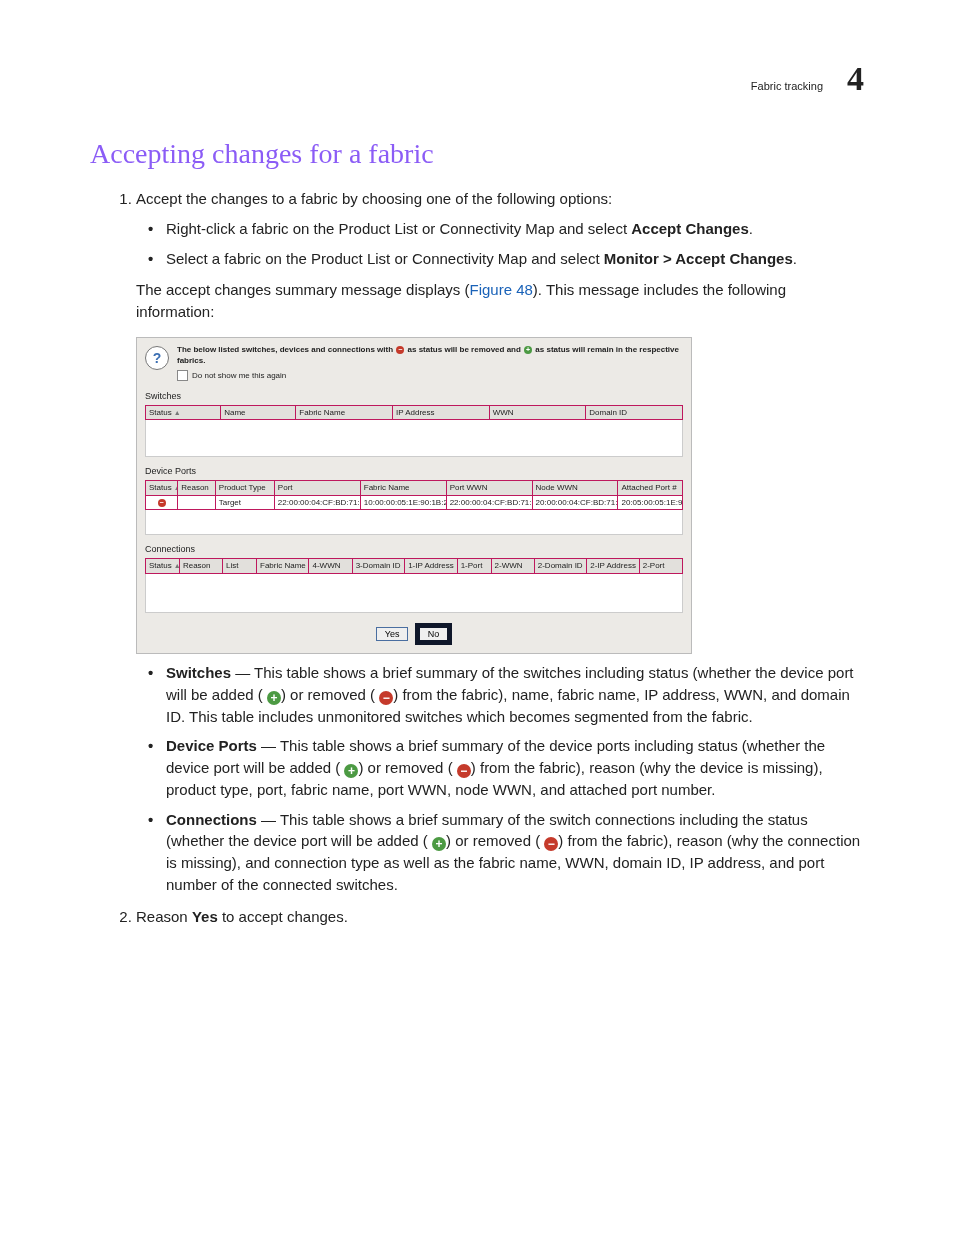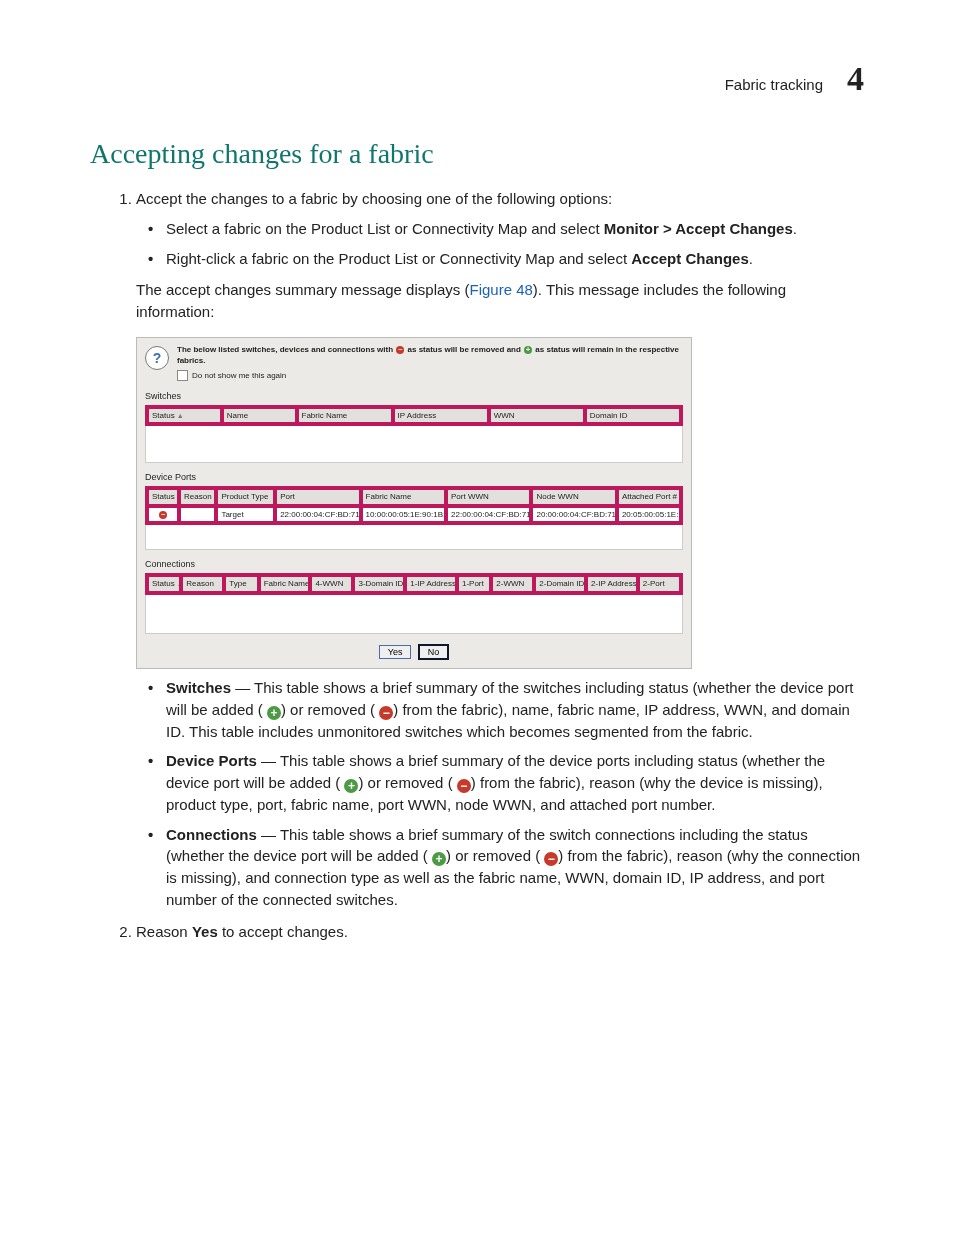--- a/index.html
+++ b/index.html
@@ -15,33 +15,33 @@
     padding: 60px 90px 60px 90px;
   }
   .header {
     display: flex;
     justify-content: flex-end;
     align-items: baseline;
     gap: 24px;
     margin-bottom: 40px;
   }
   .header .title {
-    font-size: 15px;
+    font-size: 11px;
   }
   .header .chapnum {
     font-size: 34px;
     font-family: Georgia, 'Times New Roman', serif;
     font-weight: 600;
   }
   h1 {
     font-family: Georgia, 'Times New Roman', serif;
     font-weight: 400;
     font-size: 28px;
     margin: 0 0 18px 0;
-    color: #0f766e;
+    color: #8b5cf6;
   }
   .body {
     font-size: 15px;
     line-height: 1.45;
     padding-left: 26px;
   }
   ol.steps {
     list-style: decimal;
     padding-left: 20px;
     margin: 0 0 14px 0;
@@ -134,21 +134,21 @@
   .dot.green { background: #4c9a43; }
   .tbl-section { margin-top: 8px; }
   .tbl-label { font-size: 9px; margin-bottom: 2px; }
   .tbl {
     width: 100%;
     border-collapse: collapse;
     background: #fff;
     table-layout: fixed;
   }
   .tbl th, .tbl td {
-    border: 4px solid #be185d;
+    border: 1px solid #be185d;
     padding: 1px 3px;
     font-size: 8px;
     text-align: left;
     overflow: hidden;
     white-space: nowrap;
   }
   .tbl th {
     background: #e2e0dc;
     font-weight: normal;
   }
@@ -165,21 +165,21 @@
   }
   .dlg-btns {
     text-align: center;
     margin-top: 10px;
   }
   .dlg-btns button {
     font-size: 9px;
     padding: 1px 8px;
     margin: 0 2px;
     background: #efefef;
-    border: 2px solid #0f172a;
+    border: 5px solid #0f172a;
   }
   .dlg-btns button.primary {
     border: 1px solid #4a6ea0;
   }
 
   
   .status {
     display: inline-block;
     width: 14px; height: 14px;
     border-radius: 50%;
@@ -203,24 +203,24 @@
   </div>
 
   <h1>Accepting changes for a fabric</h1>
 
   <div class="body">
     <ol class="steps">
       <li>
         <span>Accept the changes to a fabric by choosing one of the following options:</span>
         <ul class="opts">
           <li>
+            <span>Right-click a fabric on the Product List or Connectivity Map and select </span><b>Accept Changes</b><span>.</span>
+          </li>
+          <li>
             <span>Select a fabric on the Product List or Connectivity Map and select </span><b>Monitor &gt; Accept Changes</b><span>.</span>
-          </li>
-          <li>
-            <span>Right-click a fabric on the Product List or Connectivity Map and select </span><b>Accept Changes</b><span>.</span>
           </li>
         </ul>
 
         <div class="para" style="margin-left:0;">
           <span>The accept changes summary message displays (</span><a class="xref">Figure 48</a><span>). This message includes the following information:</span>
         </div>
 
         
         <div class="figure-wrap" style="margin-left:0;">
           <div class="dialog">
@@ -301,21 +301,21 @@
               <div class="tbl-body" style="height:24px"></div>
             </div>
 
             <div class="tbl-section">
               <div class="tbl-label">Connections</div>
               <table class="tbl">
                 <tbody>
                     <tr>
                   <th class="sort" style="width:6%">Status</th>
                   <th style="width:8%">Reason</th>
-                  <th style="width:6%">Type</th>
+                  <th style="width:6%">List</th>
                   <th style="width:10%">Fabric Name</th>
                   <th style="width:8%">4-WWN</th>
                   <th style="width:10%">3-Domain ID</th>
                   <th style="width:10%">1-IP Address</th>
                   <th style="width:6%">1-Port</th>
                   <th style="width:8%">2-WWN</th>
                   <th style="width:10%">2-Domain ID</th>
                   <th style="width:10%">2-IP Address</th>
                   <th style="width:8%">2-Port</th>
                 </tr>

